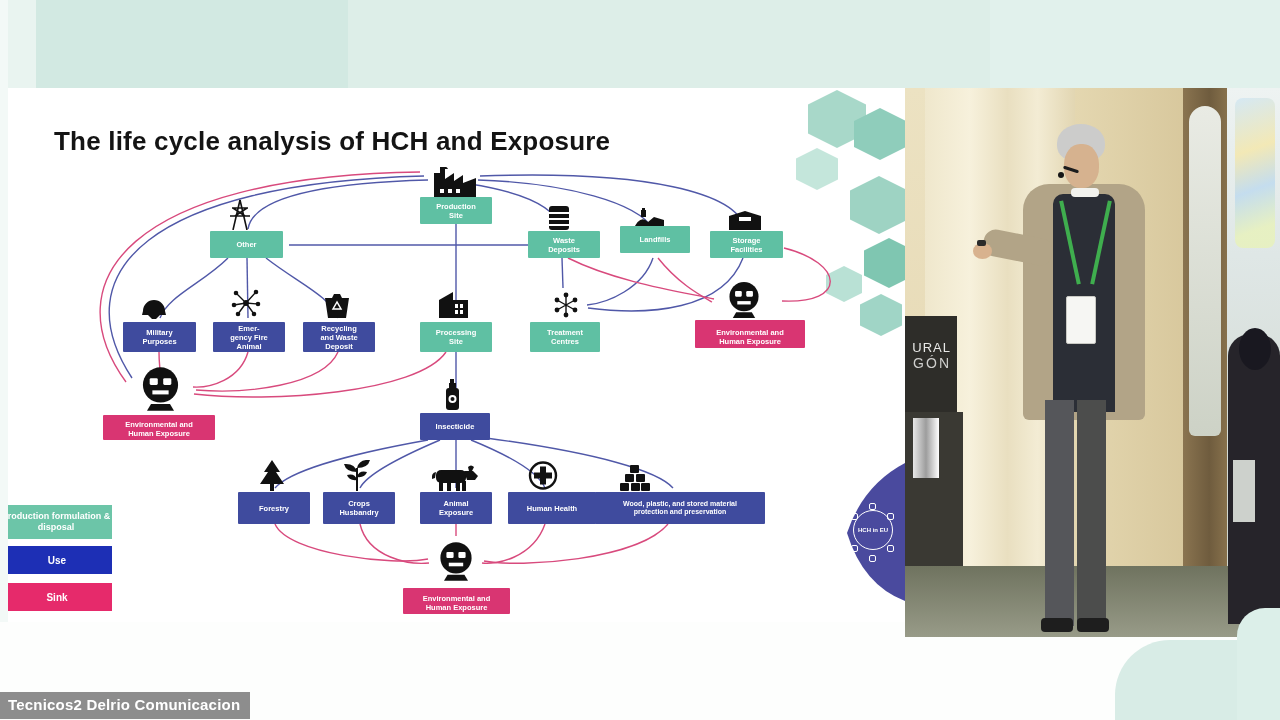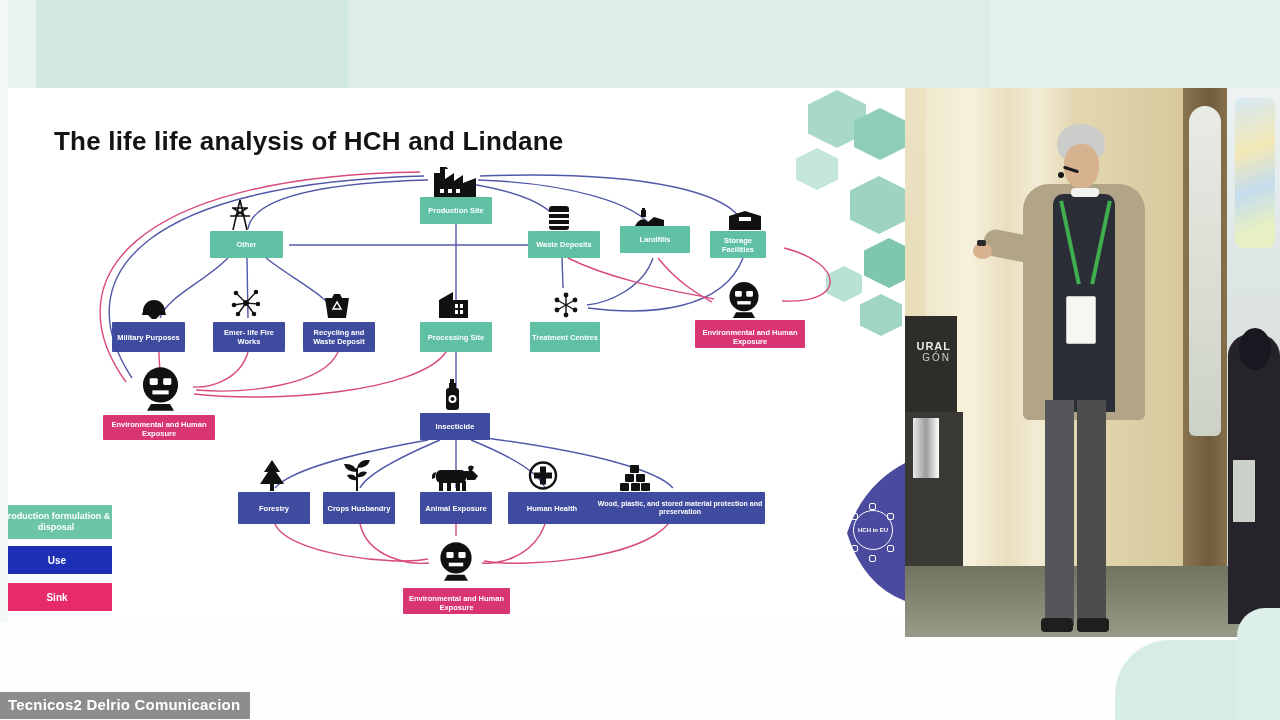--- a/index.html
+++ b/index.html
@@ -18,21 +18,21 @@
   .bottom-white { position:absolute; left:0; top:622px; width:1280px; height:98px; background:#fdfefd; }
   .hairline { position:absolute; left:0; top:619px; width:1116px; height:3px; background:linear-gradient(#bfc3c2,#e8eae9); }
   .mint-sweep-a { position:absolute; left:1115px; top:640px; width:165px; height:80px; background:#d8ece6; border-top-left-radius:55px; }
   .mint-sweep-b { position:absolute; left:1237px; top:608px; width:43px; height:112px; background:#dcefe9; border-top-left-radius:28px; }
 
   
   #slide { position:absolute; left:8px; top:88px; width:897px; height:534px; background:#ffffff; }
   .slide-title { position:absolute; left:46px; top:38px; font-size:26px; font-weight:bold; color:#141414; letter-spacing:0.2px; }
 
   .node { position:absolute; display:flex; align-items:center; justify-content:center; text-align:center;
-          color:#fff; font-weight:bold; font-size:7.5px; line-height:1.2; padding:2px 2px; border-radius:1px; }
+          color:#fff; font-weight:bold; font-size:7.5px; line-height:1.2; padding:2px 17px; border-radius:1px; }
   .node.production { background:#5fc0a3; }
   .node.use  { background:#3f4b9e; }
   .node.sink { background:#d93572;align-items:flex-end; }
   .icon { position:absolute; display:flex; align-items:flex-end; justify-content:center; }
   .icon svg { width:100%; height:100%; }
 
   #arrows { position:absolute; left:0; top:0; width:897px; height:534px; }
   #arrows path { fill:none; stroke-width:1.4px; }
   .aU { stroke:#5058a8; }
   .aS { stroke:#d84a7d; }
@@ -65,22 +65,22 @@
   .door-window { position:absolute; left:284px; top:18px; width:32px; height:330px; border-radius:16px 16px 6px 6px;
                  background:linear-gradient(180deg,#e9ebe4,#cdd2c6); }
   .glass { position:absolute; left:322px; top:0; width:53px; height:478px;
            background:linear-gradient(180deg,#eef3f2 0%,#dfe7e6 35%,#cfd5cc 100%); }
   .glass-color { position:absolute; left:330px; top:10px; width:40px; height:150px; border-radius:8px;
                  background:linear-gradient(160deg,#cfe6f5 0%,#f5e7a8 35%,#bcd9ef 60%,#e8f2b9 85%); opacity:.8; }
   .floor { position:absolute; left:0; top:478px; width:375px; height:71px;
            background:linear-gradient(180deg,#6f735f,#989b88); }
   .sign { position:absolute; left:0; top:228px; width:52px; height:96px; background:#2e2d29;
           color:#e8e8e6; text-align:right; padding:24px 6px 0 0; }
-  .sign .l1 { font-size:11px; font-weight:bold; letter-spacing:1px; }
-  .sign .l2 { font-size:10px; letter-spacing:2px; color:#cfcfcd; }
+  .sign .l1 { font-size:13px; font-weight:normal; letter-spacing:1px; }
+  .sign .l2 { font-size:14px; letter-spacing:2px; color:#cfcfcd; }
   .sign-base { position:absolute; left:0; top:324px; width:58px; height:154px; background:#3a3933; }
   .mic-stand { position:absolute; left:8px; top:330px; width:26px; height:60px;
                background:linear-gradient(90deg,#e8e8e8,#9d9d9d 50%,#ffffff); }
 
   
   .arm { position:absolute; left:78px; top:146px; width:70px; height:27px; background:#b2a487; border-radius:12px; transform:rotate(11deg); }
   .hand { position:absolute; left:68px; top:155px; width:19px; height:16px; background:#d8b28e; border-radius:50%; }
   .clicker { position:absolute; left:72px; top:152px; width:9px; height:6px; background:#2a2a2a; border-radius:2px; }
   .jacket { position:absolute; left:118px; top:96px; width:122px; height:236px; background:#b2a487; border-radius:26px 26px 6px 6px; }
   .sweater { position:absolute; left:148px; top:106px; width:62px; height:218px; background:#2b2e36; border-radius:10px 10px 0 0; }
@@ -120,21 +120,21 @@
   <div id="slide">
 
     <div class="cube" style="left:800px;top:2px;width:58px;height:58px;background:#a8d8c9;"></div>
     <div class="cube" style="left:846px;top:20px;width:52px;height:52px;background:#8fcdbb;"></div>
     <div class="cube" style="left:788px;top:60px;width:42px;height:42px;background:#c4e6db;"></div>
     <div class="cube" style="left:842px;top:88px;width:58px;height:58px;background:#9ed3c3;"></div>
     <div class="cube" style="left:856px;top:150px;width:50px;height:50px;background:#7fc6b1;"></div>
     <div class="cube" style="left:818px;top:178px;width:36px;height:36px;background:#b9e1d5;"></div>
     <div class="cube" style="left:852px;top:206px;width:42px;height:42px;background:#a0d5c6;"></div>
 
-    <div class="slide-title">The life life analysis of HCH and Lindane</div>
+    <div class="slide-title">The life cycle analysis of HCH and Exposure</div>
 
     <svg id="arrows" viewBox="0 0 897 534">
       <defs>
         <marker id="mU" markerWidth="6" markerHeight="6" refX="4.2" refY="2.5" orient="auto">
             <path d="M0,0 L5,2.5 L0,5 Z" fill="#5058a8" stroke="none"></path>
           </marker>
         <marker id="mS" markerWidth="6" markerHeight="6" refX="4.2" refY="2.5" orient="auto">
             <path d="M0,0 L5,2.5 L0,5 Z" fill="#d84a7d" stroke="none"></path>
           </marker>
       </defs>
@@ -352,28 +352,28 @@
       </div>
     <div class="node production" style="left:202px;top:143px;width:73px;height:27px;">
         <span>Other</span>
       </div>
     <div class="node production" style="left:520px;top:143px;width:72px;height:27px;">
         <span>Waste Deposits</span>
       </div>
     <div class="node production" style="left:612px;top:138px;width:70px;height:27px;text-align:right;">
         <span>Landfills</span>
       </div>
-    <div class="node production" style="left:702px;top:143px;width:56px;height:27px;">
+    <div class="node production" style="left:702px;top:143px;width:73px;height:27px;">
         <span>Storage Facilities</span>
       </div>
-    <div class="node use" style="left:104px;top:234px;width:73px;height:30px;">
+    <div class="node use" style="left:115px;top:234px;width:73px;height:30px;">
         <span>Military Purposes</span>
       </div>
     <div class="node use" style="left:205px;top:234px;width:72px;height:30px;">
-        <span>Emer- life Fire Works</span>
+        <span>Emer- gency Fire Animal</span>
       </div>
     <div class="node use" style="left:295px;top:234px;width:72px;height:30px;">
         <span>Recycling and Waste Deposit</span>
       </div>
     <div class="node production" style="left:412px;top:234px;width:72px;height:30px;">
         <span>Processing Site</span>
       </div>
     <div class="node production" style="left:522px;top:234px;width:70px;height:30px;">
         <span>Treatment Centres</span>
       </div>

